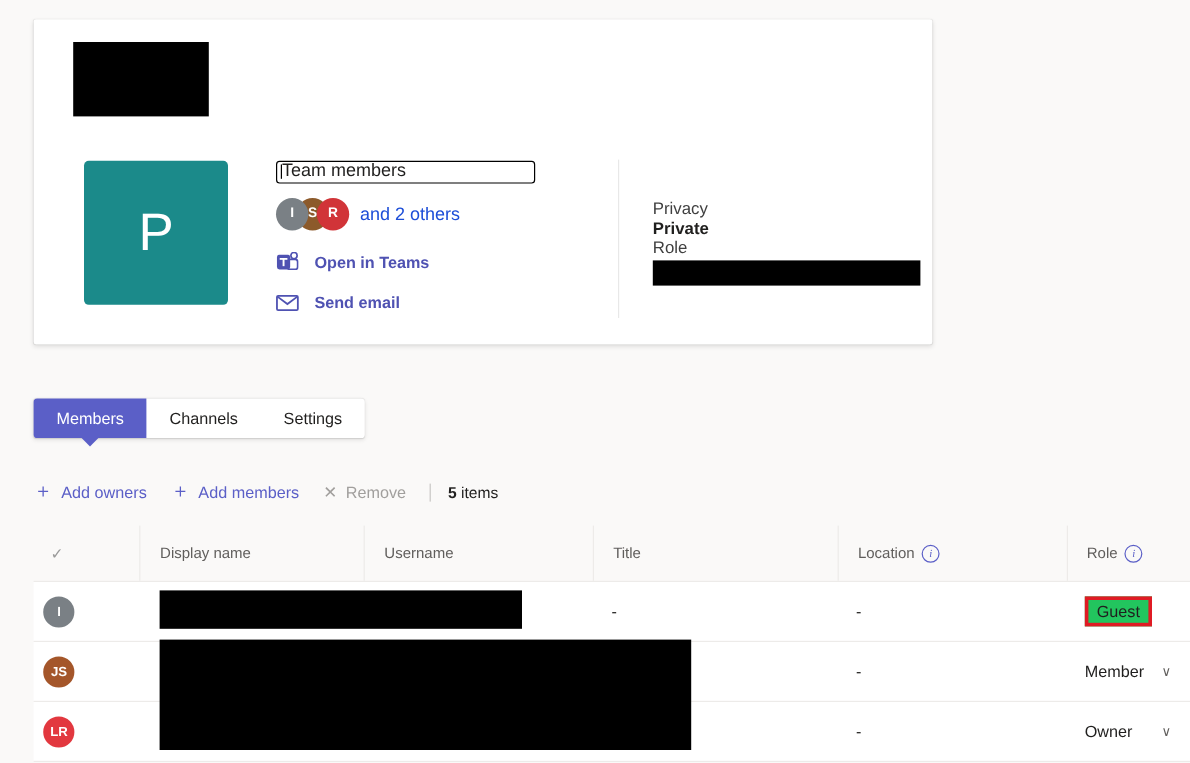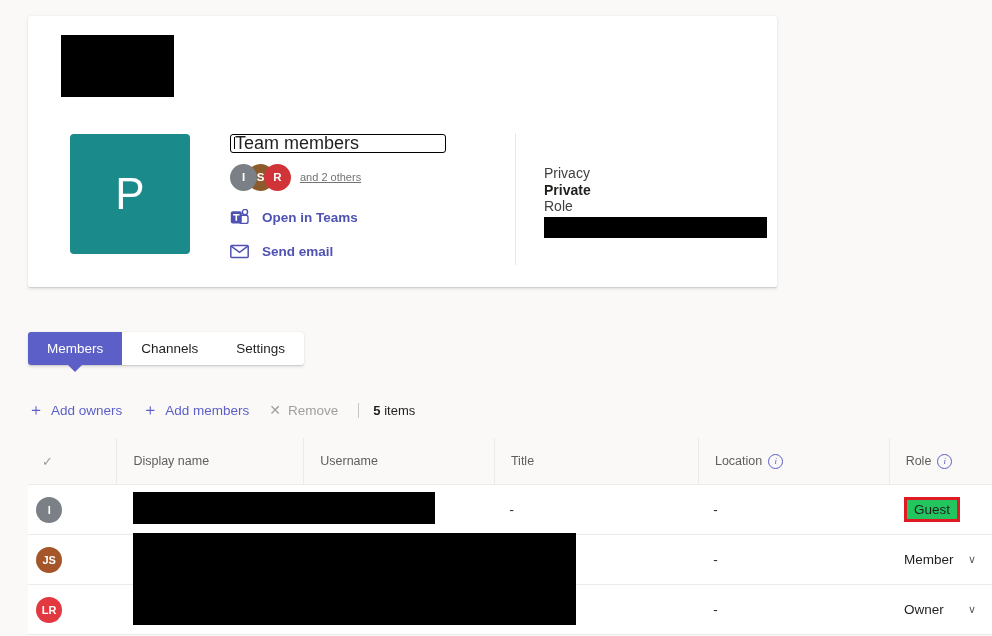--- a/index.html
+++ b/index.html
@@ -66,21 +66,21 @@
     width: 250px;
   }
   .team-members-box {
     display: inline-block;
     box-sizing: border-box;
     width: 216px;
     height: 19px;
     border: 1.5px solid #000000;
     border-radius: 3px;
     padding: 0 4px;
-    font-size: 18px;
+    font-size: 15px;
     line-height: 16px;
     color: #201f1e;
     background: #ffffff;
     white-space: nowrap;
     overflow: hidden;
     position: relative;
   }
   .team-members-box::before {
     content: "";
     position: absolute;
@@ -113,23 +113,22 @@
     align-items: center;
     justify-content: center;
     box-sizing: border-box;
     position: relative;
   }
   .mini-avatar.a2 { margin-left: -10px; z-index: 2; }
   .mini-avatar.a3 { margin-left: -10px; z-index: 3; }
   .mini-avatar.a1 { z-index: 4; }
   .others-text {
     margin-left: 9px;
-    font-size: 11px;
-    color: #737373;
-    text-decoration: underline;
+    font-size: 15px;
+    color: #1d4ed8;
   }
   .card-link {
     display: flex;
     align-items: center;
     margin-top: 18px;
     color: #4f52b2;
     font-size: 13.5px;
     font-weight: 700;
     cursor: pointer;
   }

